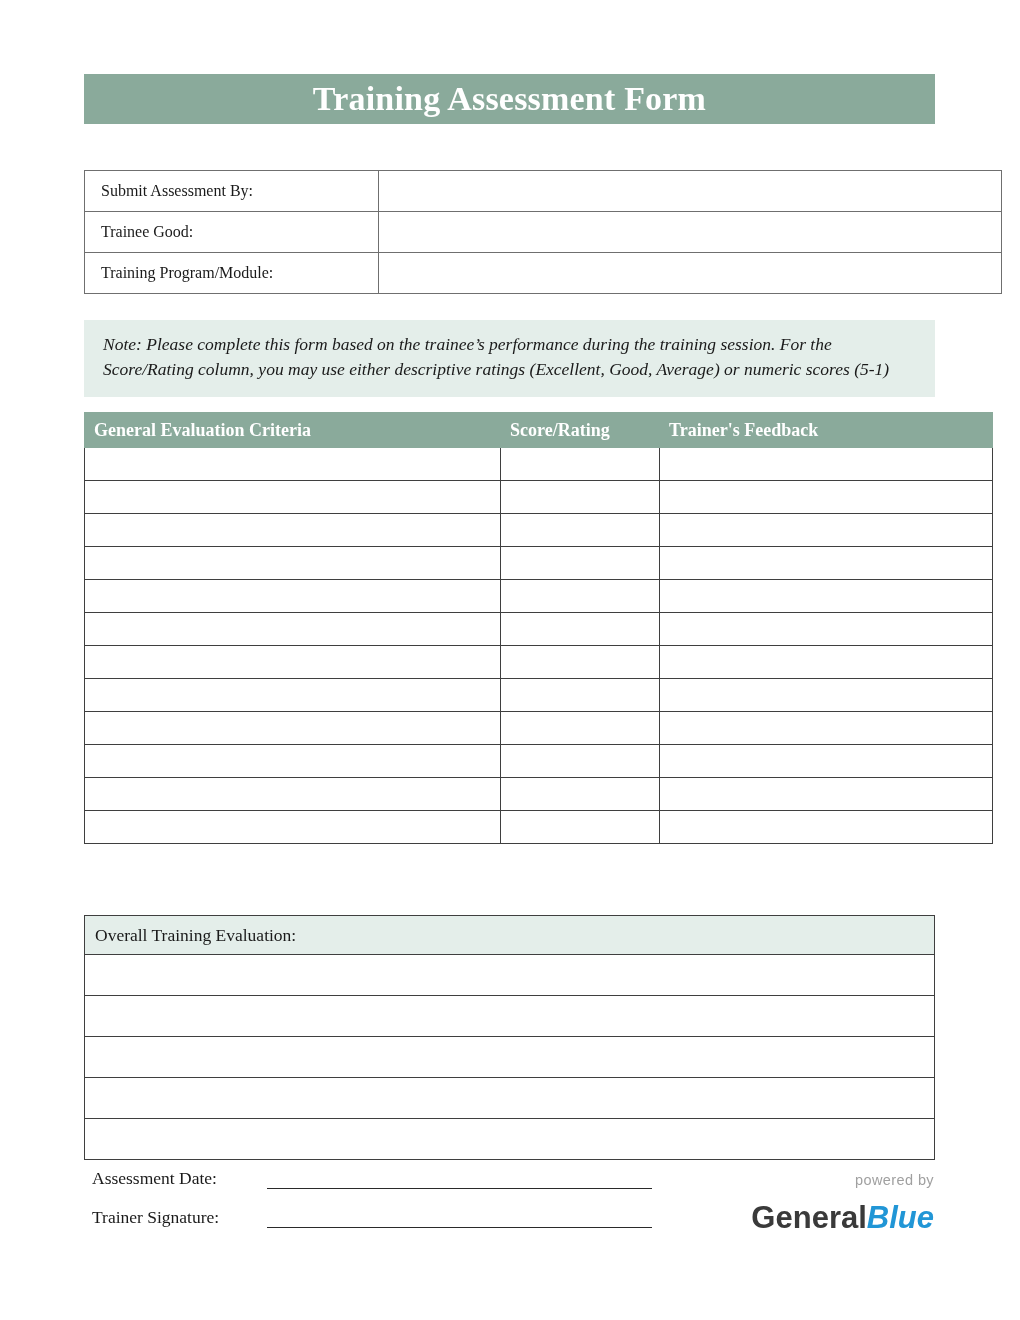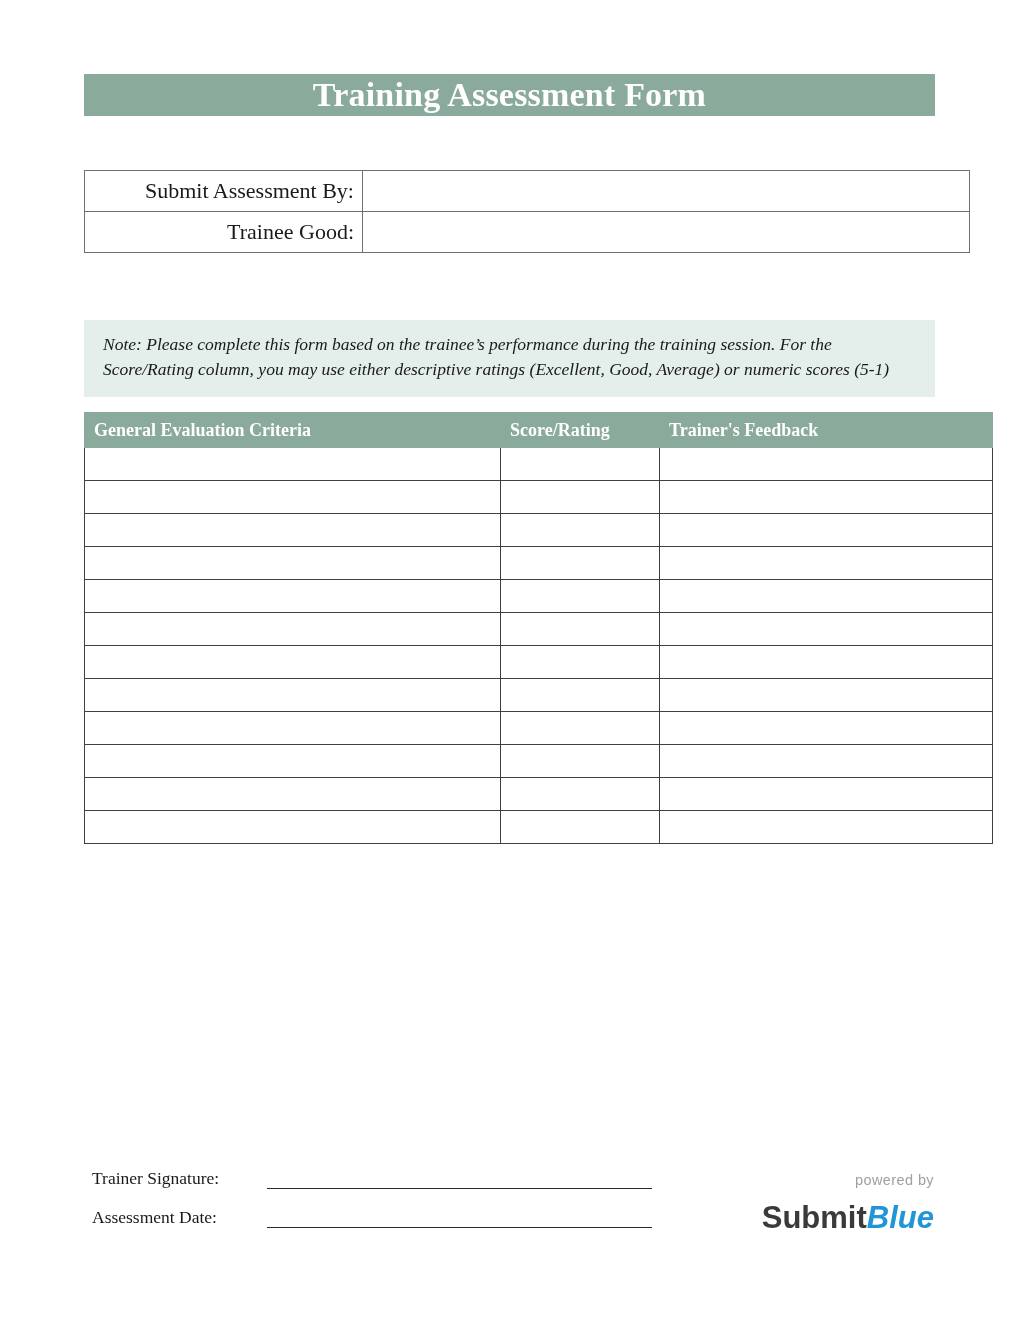--- a/index.html
+++ b/index.html
@@ -18,21 +18,21 @@
     width: 1020px;
     height: 1320px;
     box-sizing: border-box;
     padding: 0;
   }
   .title-bar {
     position: absolute;
     left: 84px;
     top: 74px;
     width: 851px;
-    height: 42px;
+    height: 50px;
     background: #8aaa9b;
     display: flex;
     align-items: center;
     justify-content: center;
   }
   .title-bar .title-text {
     color: #ffffff;
     font-size: 34px;
     font-weight: bold;
     letter-spacing: 0.2px;
@@ -44,24 +44,23 @@
     position: absolute;
     left: 84px;
     top: 170px;
     width: 851px;
     border-collapse: collapse;
     table-layout: fixed;
   }
   .info-table td {
     border: 1px solid #6f6f6f;
     height: 36px;
-    font-size: 22px;
-    padding: 2px 8px;
+    font-size: 16px;
+    padding: 2px 16px;
     vertical-align: middle;
-    text-align: right;
   }
   .info-table td.label {
     width: 261px;
   }
   .info-table td.value {
     width: 590px;
   }
 
   
   .note {
@@ -184,20 +183,24 @@
   <table class="info-table">
     <tbody>
       <tr>
         <td class="label">Submit Assessment By:</td>
         <td class="value"></td>
       </tr>
       <tr>
         <td class="label">Trainee Good:</td>
         <td class="value"></td>
       </tr>
+      <tr>
+        <td class="label">Training Program/Module:</td>
+        <td class="value"></td>
+      </tr>
     </tbody>
   </table>
 
   <div class="note">Note: Please complete this form based on the trainee’s performance during the training session. For the Score/Rating column, you may use either descriptive ratings (Excellent, Good, Average) or numeric scores (5-1)</div>
 
   <table class="criteria-table">
     <thead>
       <tr>
         <th class="col-criteria">General Evaluation Criteria</th>
         <th class="col-score">Score/Rating</th>
@@ -261,32 +264,54 @@
         <td class="col-feedback"></td>
       </tr>
       <tr>
         <td class="col-criteria"></td>
         <td class="col-score"></td>
         <td class="col-feedback"></td>
       </tr>
     </tbody>
   </table>
 
+  <table class="overall-table">
+    <tbody>
+      <tr>
+        <td class="header-cell">Overall Training Evaluation:</td>
+      </tr>
+      <tr>
+        <td></td>
+      </tr>
+      <tr>
+        <td></td>
+      </tr>
+      <tr>
+        <td></td>
+      </tr>
+      <tr>
+        <td></td>
+      </tr>
+      <tr>
+        <td></td>
+      </tr>
+    </tbody>
+  </table>
 
   <div class="sig-block">
+    <div class="sig-row">
+      <span class="sig-label">Assessment Date:</span>
+      <span class="sig-line"></span>
+    </div>
     <div class="sig-row">
       <span class="sig-label">Trainer Signature:</span>
       <span class="sig-line"></span>
     </div>
-    <div class="sig-row">
-      <span class="sig-label">Assessment Date:</span>
-      <span class="sig-line"></span>
-    </div>
   </div>
 
   <div class="logo">
     <div class="powered">powered by</div>
     <div class="brand">
-      <span class="gen">Submit</span><span class="blue">Blue</span>
+      <span class="gen">General</span><span class="blue">Blue</span>
     </div>
   </div>
 
 </div>
 
 </body></html>

